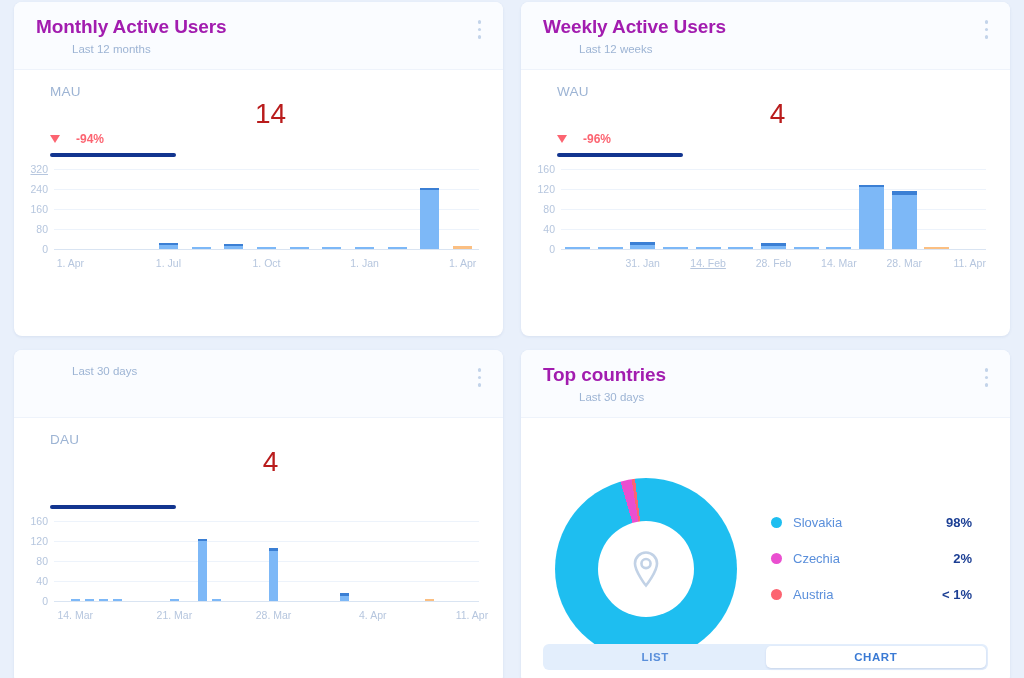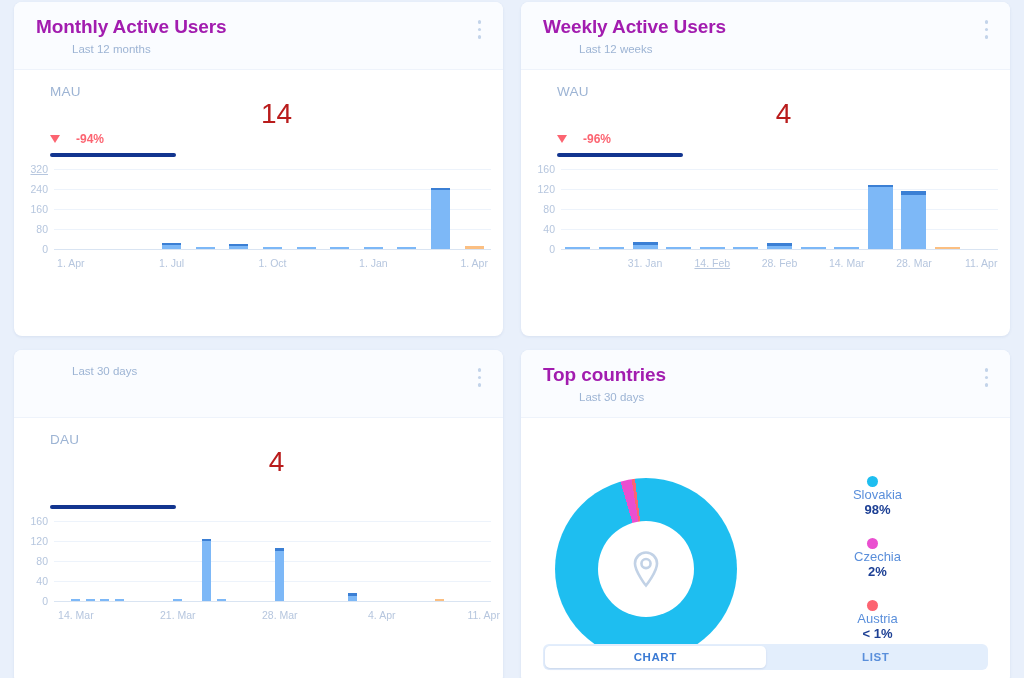--- a/index.html
+++ b/index.html
@@ -48,21 +48,21 @@
     margin-left: 36px;
   }
   .kebab {
     display: flex; flex-direction: column; gap: 4px;
     align-items: center; padding: 6px 4px; cursor: pointer;
   }
   .kebab i {
     width: 3.5px; height: 3.5px; border-radius: 50%;
     background: #c3d4ea; display: block;
   }
-  .card-body { flex: 1; position: relative; padding: 14px 0 0 0; }
+  .card-body { flex: 1; position: relative; padding: 14px 12px 0 0; }
 
   .metric { padding: 0 0 0 36px; }
   .metric-label {
     color: #9db4d4; font-size: 13.5px; letter-spacing: .2px;
   }
   .metric-value {
     color: #b91c1c; font-size: 28px; font-weight: normal;
     line-height: 1.15; margin-top: -1px; text-align: center;
   }
   .metric-delta {
@@ -128,21 +128,21 @@
   .donut .hole {
     position: absolute; left: 50%; top: 50%;
     transform: translate(-50%,-50%);
     width: 96px; height: 96px; border-radius: 50%;
     background: #fff;
     display: flex; align-items: center; justify-content: center;
   }
   .legend { flex: 1; padding-right: 26px; }
   .legend-row {
     display: flex; align-items: center;
-    margin-bottom: 21px; font-size: 13px; flex-direction: column;
+    margin-bottom: 21px; font-size: 13px;
   }
   .legend-dot {
     width: 11px; height: 11px; border-radius: 50%;
     margin-right: 11px; flex: none;
   }
   .legend-name { color: #5a8fdb; flex: 1; }
   .legend-pct { color: #1c3f94; font-weight: bold; }
 
   .segmented {
     position: absolute; left: 22px; right: 22px; bottom: 14px;
@@ -594,19 +594,19 @@
               <span class="legend-pct">2%</span>
             </div>
             <div class="legend-row">
               <span class="legend-dot" style="background: rgb(252, 100, 113);"></span>
               <span class="legend-name">Austria</span>
               <span class="legend-pct">&lt; 1%</span>
             </div>
           </div>
       </div>
       <div class="segmented">
+        <div class="seg-btn">LIST</div>
         <div class="seg-btn active">CHART</div>
-        <div class="seg-btn">LIST</div>
       </div>
     </div>
   </div>
 
 </div>
 
 </body></html>

